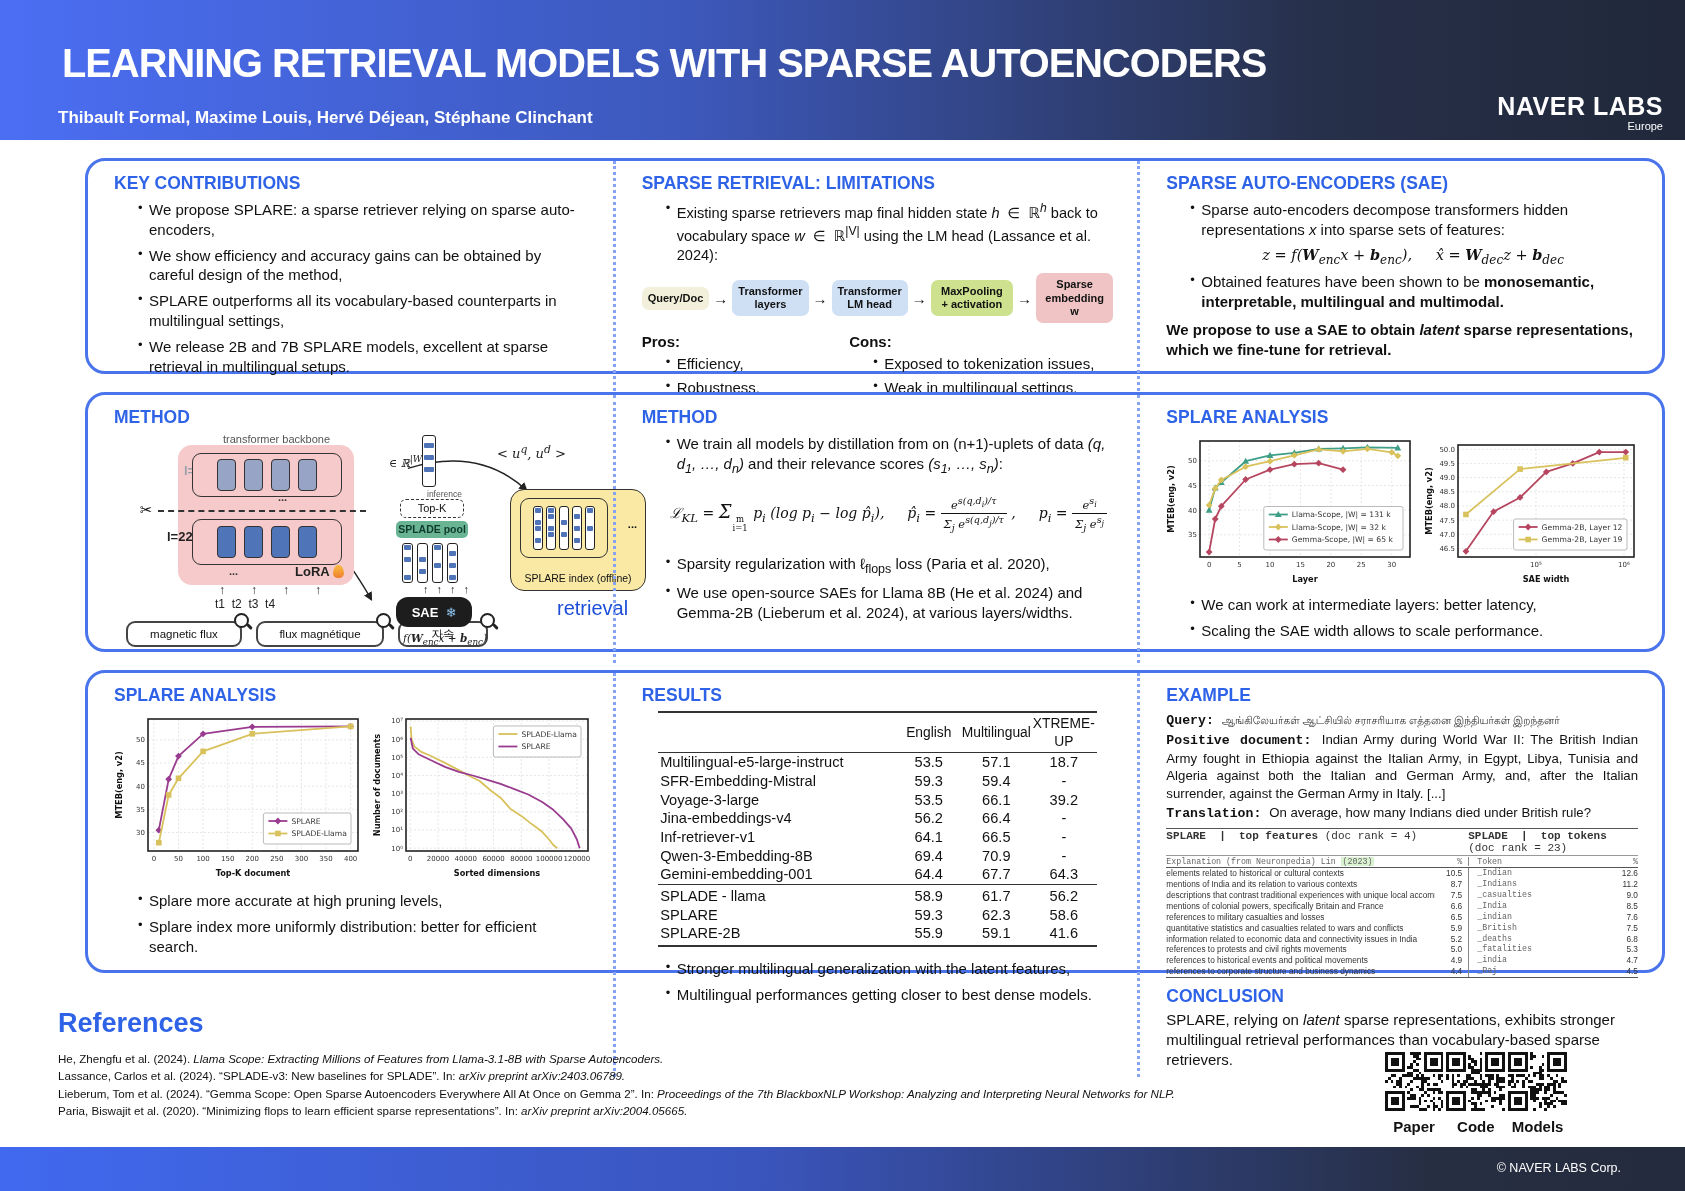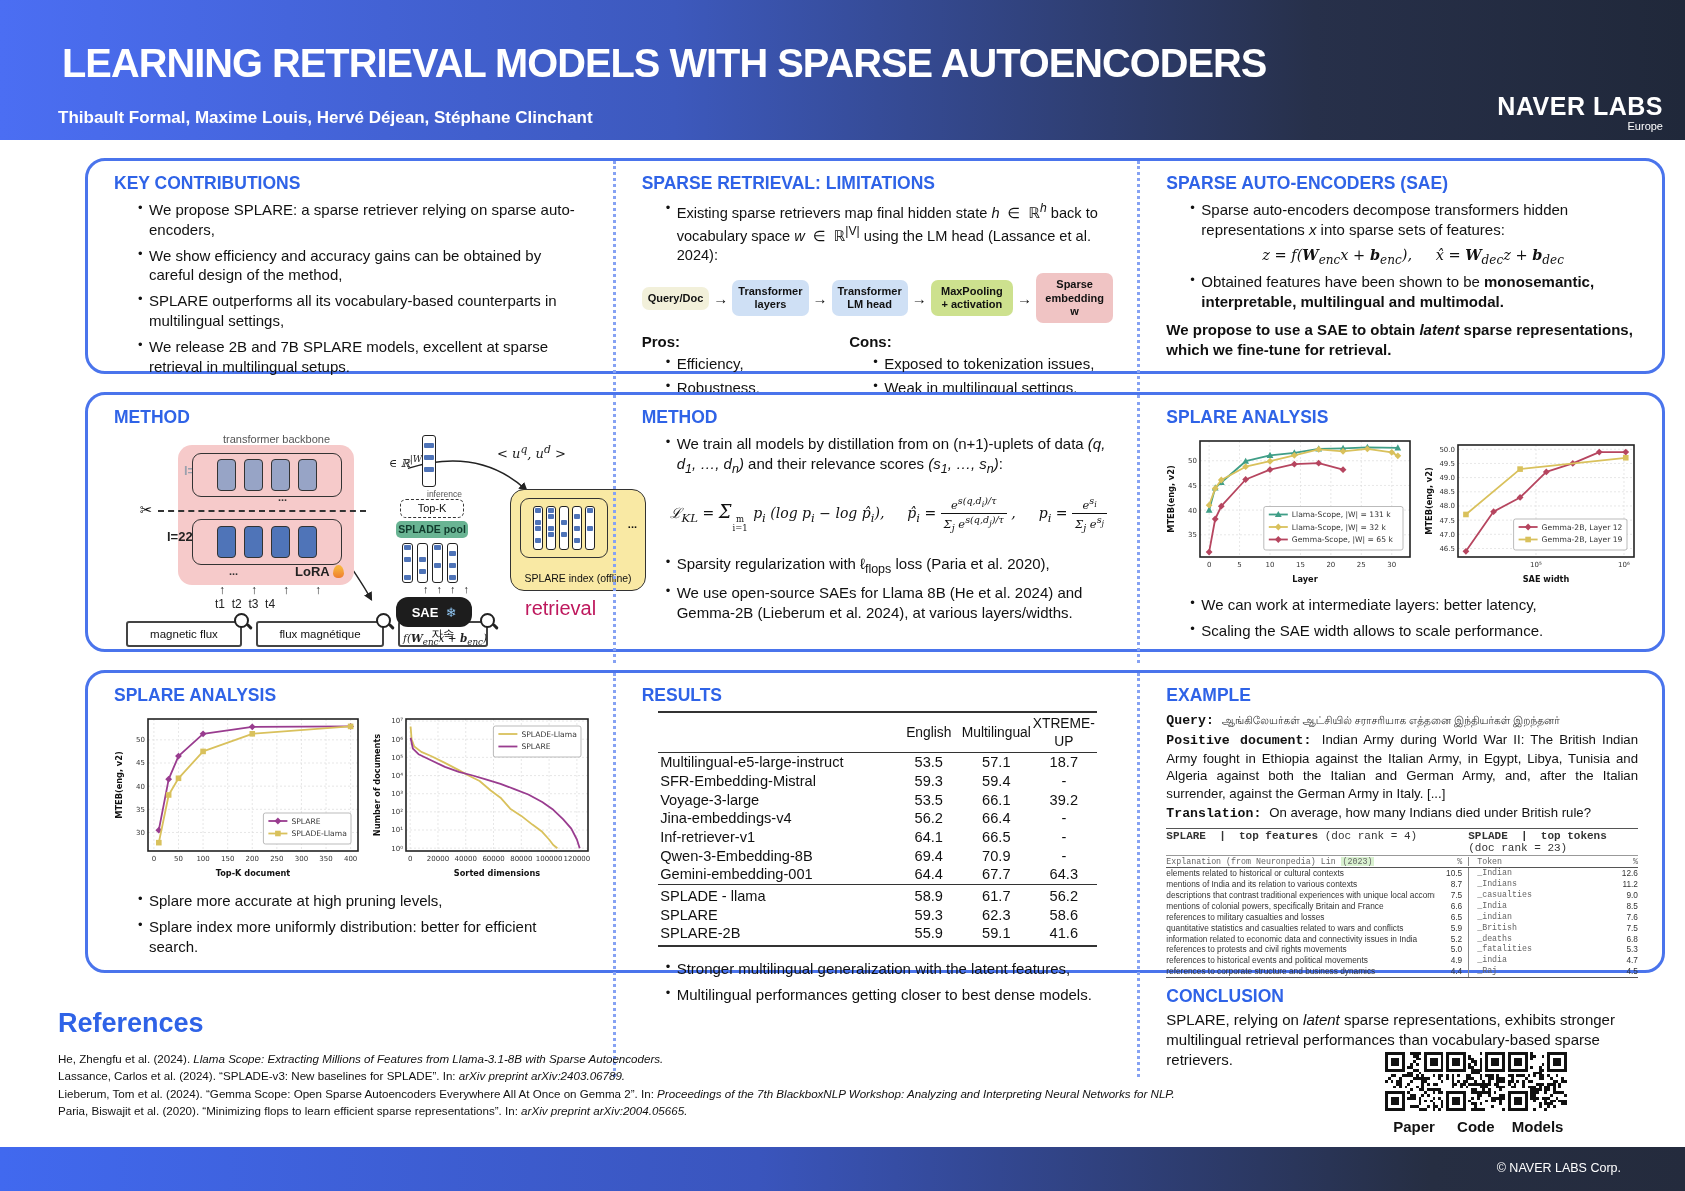--- a/index.html
+++ b/index.html
@@ -40,21 +40,21 @@
   .diag{position:relative;height:224px;margin-top:2px;font-size:11px;}
   .dlabel{position:absolute;color:#555;margin-left:19px;}
   .pinkbox{position:absolute;background:#f6caca;border-radius:14px;}
   .subblk{position:absolute;border:1.6px solid #333;border-radius:9px;background:#f6caca;
           display:flex;align-items:center;justify-content:center;gap:8px;}
   .bar{width:17px;height:70%;border-radius:4px;border:1px solid #333;}
   .vec{display:inline-flex;flex-direction:column;gap:1.4px;background:#fff;border:1.4px solid #222;
        border-radius:3px;padding:1.4px;box-sizing:border-box;}
   .vec i{display:block;width:100%;height:4.6px;border-radius:1px;background:#fff;}
   .vec i.on{background:#4f74b8;}
-  .pill{position:absolute;border:2px solid #444;border-radius:3px;background:#fff;height:22px;
+  .pill{position:absolute;border:2px solid #444;border-radius:9px;background:#fff;height:22px;
         display:flex;align-items:center;justify-content:center;font-size:11.5px;}
   .mag{position:absolute;right:-9px;top:-10px;width:11px;height:11px;border:2.6px solid #222;
        border-radius:50%;background:#fff;}
   .mag::after{content:"";position:absolute;width:7px;height:2.6px;background:#222;border-radius:2px;
        transform:rotate(45deg);right:-6px;bottom:-2px;}
   .saebox{position:absolute;background:#1d1d1d;color:#fff;border-radius:12px;display:flex;
           align-items:center;justify-content:center;gap:7px;font-size:13px;font-weight:600;}
   .flame{display:inline-block;width:11px;height:13px;margin-left:3px;vertical-align:-2px;
          background:linear-gradient(#f7b23b 20%,#ef7d2f);border-radius:50% 50% 45% 45%/65% 65% 35% 35%;}
   .serif{font-family:"DejaVu Serif",serif;font-style:italic;}
@@ -312,21 +312,21 @@
                 <i></i>
                 <i></i>
                 <i class="on"></i>
                 <i></i>
                 <i></i>
               </span>
           </div>
           <div style="position:absolute;right:8px;top:28px;font-weight:800">...</div>
           <div style="position:absolute;left:0;bottom:6px;width:100%;text-align:center;font-size:10.5px">SPLARE index (offline)</div>
         </div>
-        <div class="dlabel" style="left:392px;top:164px;font-size:20px;color:#be185d">retrieval</div>
+        <div class="dlabel" style="left:424px;top:164px;font-size:20px;color:#1d4ed8">retrieval</div>
       </div>
     </div>
 
     <div class="col">
       <div class="ph">METHOD</div>
       <div class="bind">
         <div class="b">We train all models by distillation from on (n+1)-uplets of data <i>(q, d<sub>1</sub>, …, d<sub>n</sub>)</i> and their relevance scores <i>(s<sub>1</sub>, …, s<sub>n</sub>)</i>:</div>
         <div class="formula" style="margin:18px 0 20px;font-size:14px">ℒ<sub>KL</sub> = <span class="sg">Σ</span><span class="lims">
               <span>m</span>
               <span>i=1</span>

